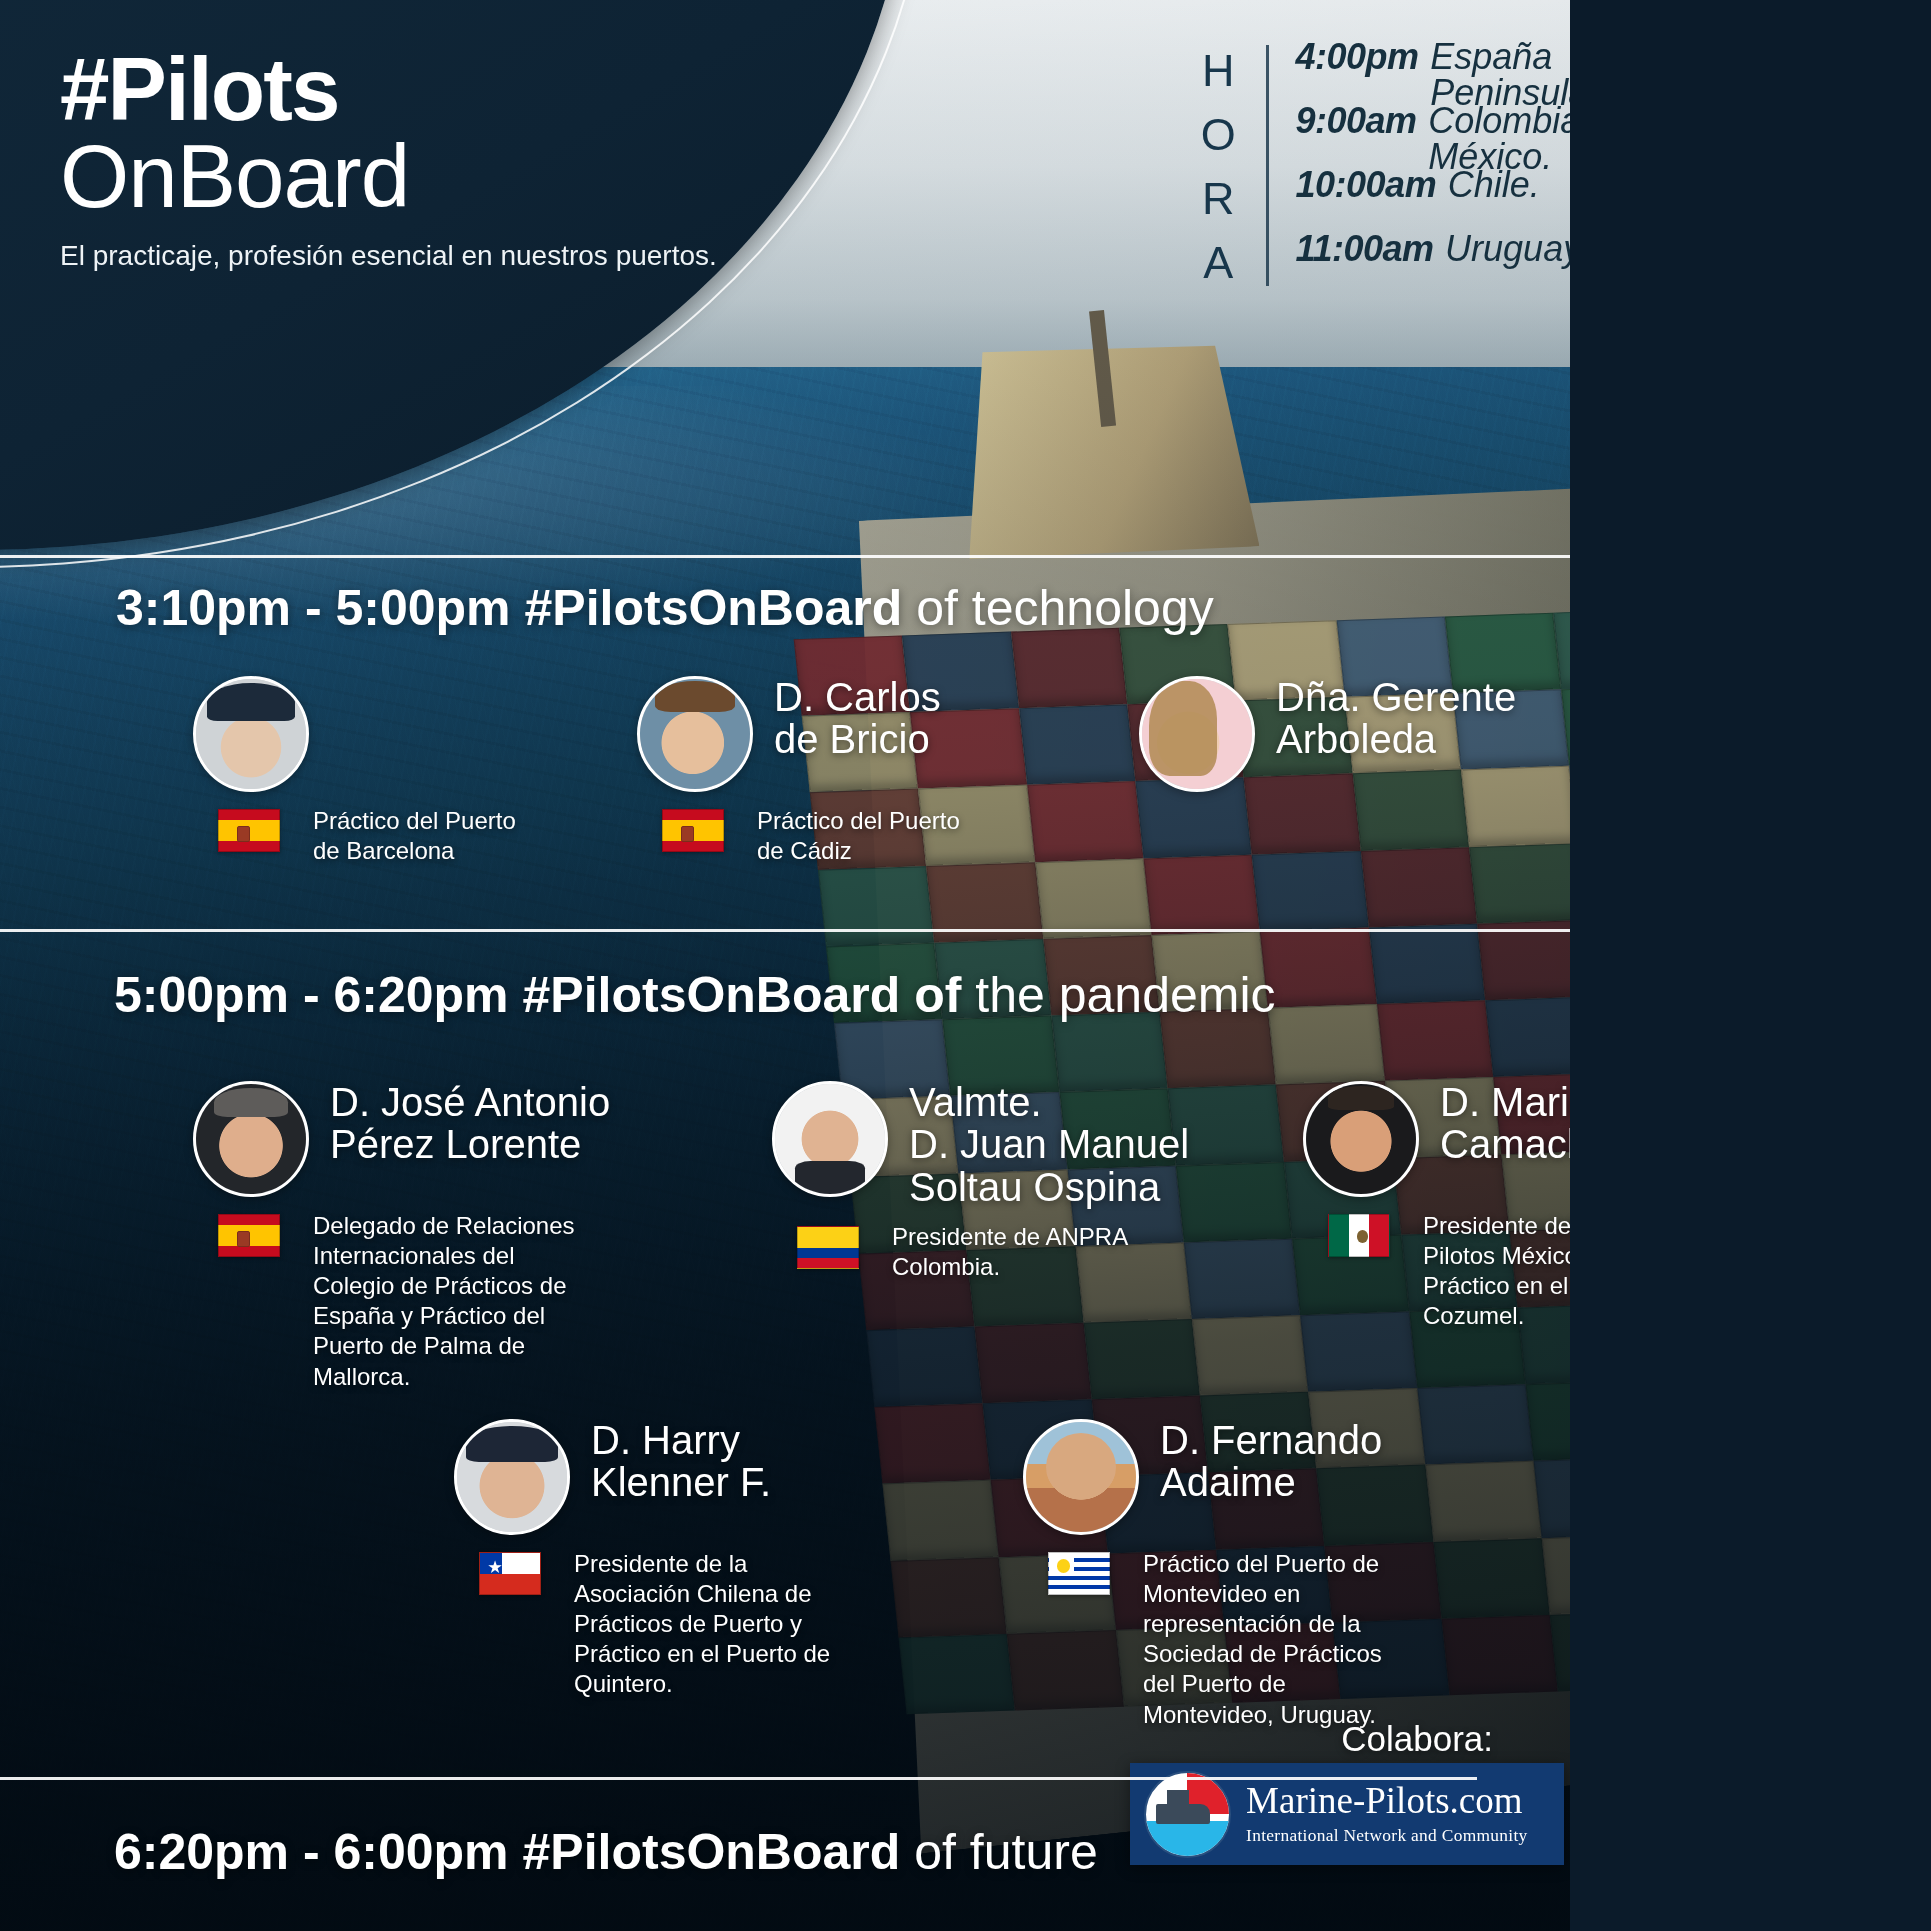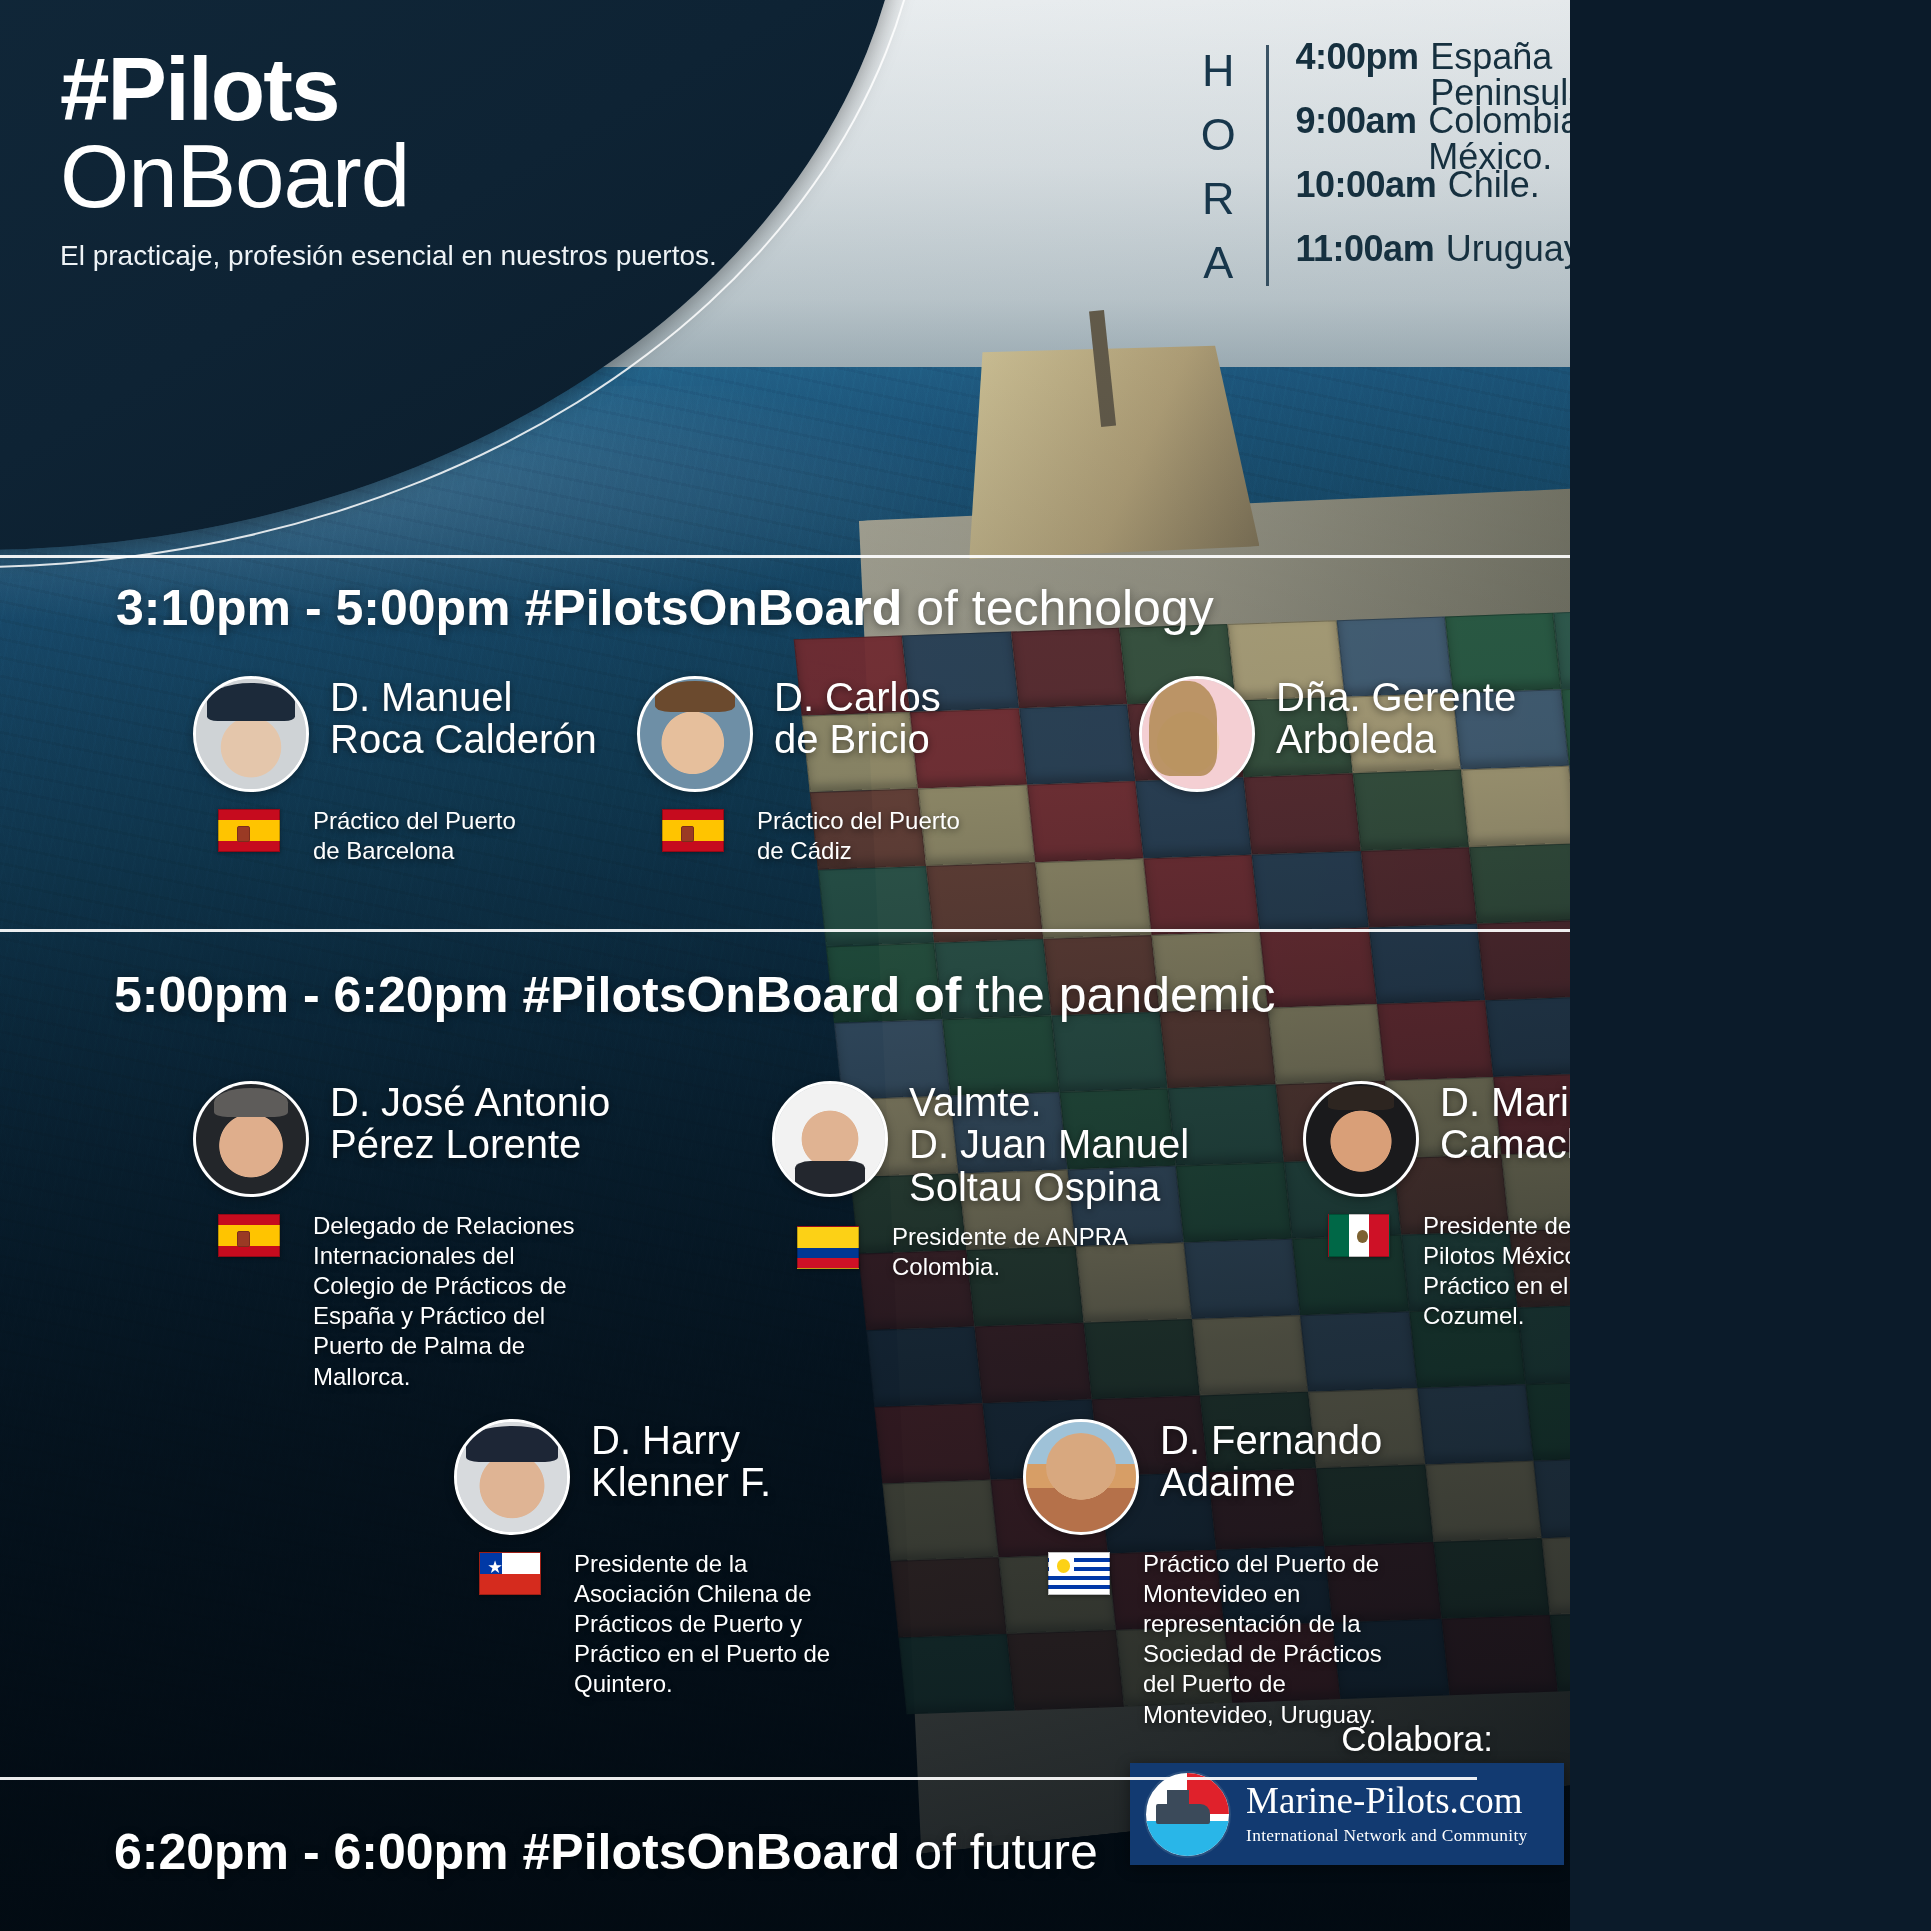--- a/index.html
+++ b/index.html
@@ -95,20 +95,21 @@
   .hora-word{
     display:flex;flex-direction:column;color:#17364b;font-size:45px;
     font-weight:300;line-height:1.42;letter-spacing:1.9px;padding-right:25px;
     text-align:center;width:60px;
   }
   .hora-rule{width:2.9px;background:#1d3a4e;height:241px;margin-top:5.8px;opacity:.85;}
   .hora-list{margin-left:27px;}
   .hora-row{
     display:flex;align-items:baseline;color:#16303f;font-size:36px;line-height:1.0;
     height:64px;
+    font-style:italic;
   }
   .hora-row .t{font-weight:700;margin-right:11.6px;letter-spacing:-0.5px;}
   .hora-row .z{font-weight:400;}
 
   
   .divider{position:absolute;left:0;width:1931px;height:2.9px;background:rgba(255,255,255,.92);}
   .session-title{
     position:absolute;color:#fff;white-space:nowrap;
     text-shadow:0 1.9px 9.7px rgba(0,0,0,.45);
   }
@@ -371,22 +372,20 @@
     <span class="bold">#PilotsOnBoard</span>
     <span class="light">of technology</span>
   </div>
 
   <div class="speaker" style="left:193px;top:676px;width:483px;">
     <div class="sp-top">
       <div class="avatar">
         <div class="face" style="background:radial-gradient(circle at 50% 62%,#e4c6ab 0 34%,#cfd3d6 35% 100%);"></div>
         <div style="position:absolute;left:10%;top:4%;width:80%;height:34%;background:#1c2a3a;border-radius:50% 50% 12% 12%;"></div>
       </div>
-      <div class="sp-name">D. Manuel
-Roca Calderón</div>
     </div>
     <div class="sp-bottom">
       <div class="flag fl-es"></div>
       <div class="sp-role">Práctico del Puerto
 de Barcelona</div>
     </div>
   </div>
 
   <div class="speaker" style="left:637px;top:676px;width:454px;">
     <div class="sp-top">

